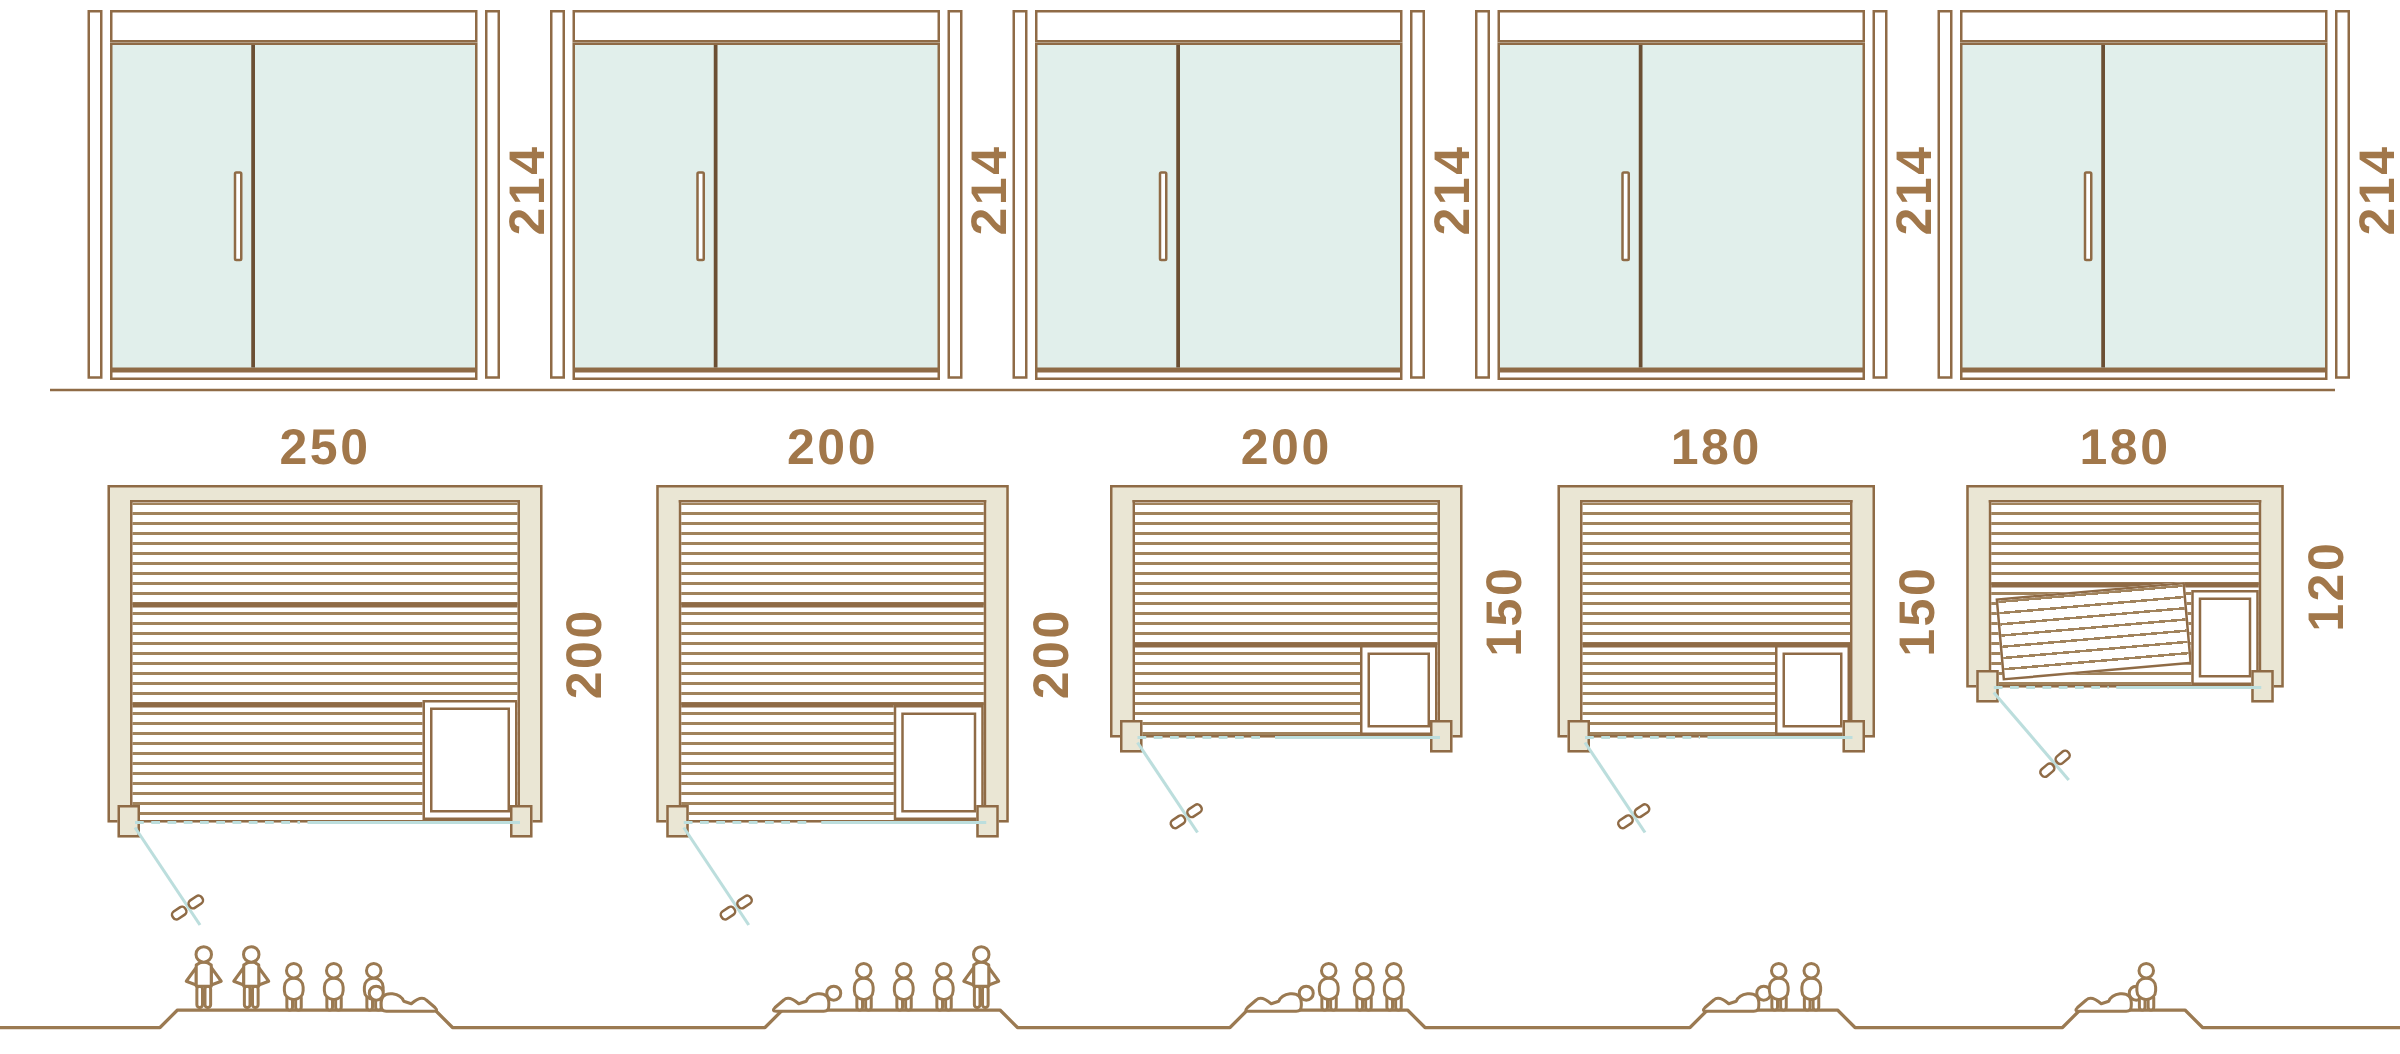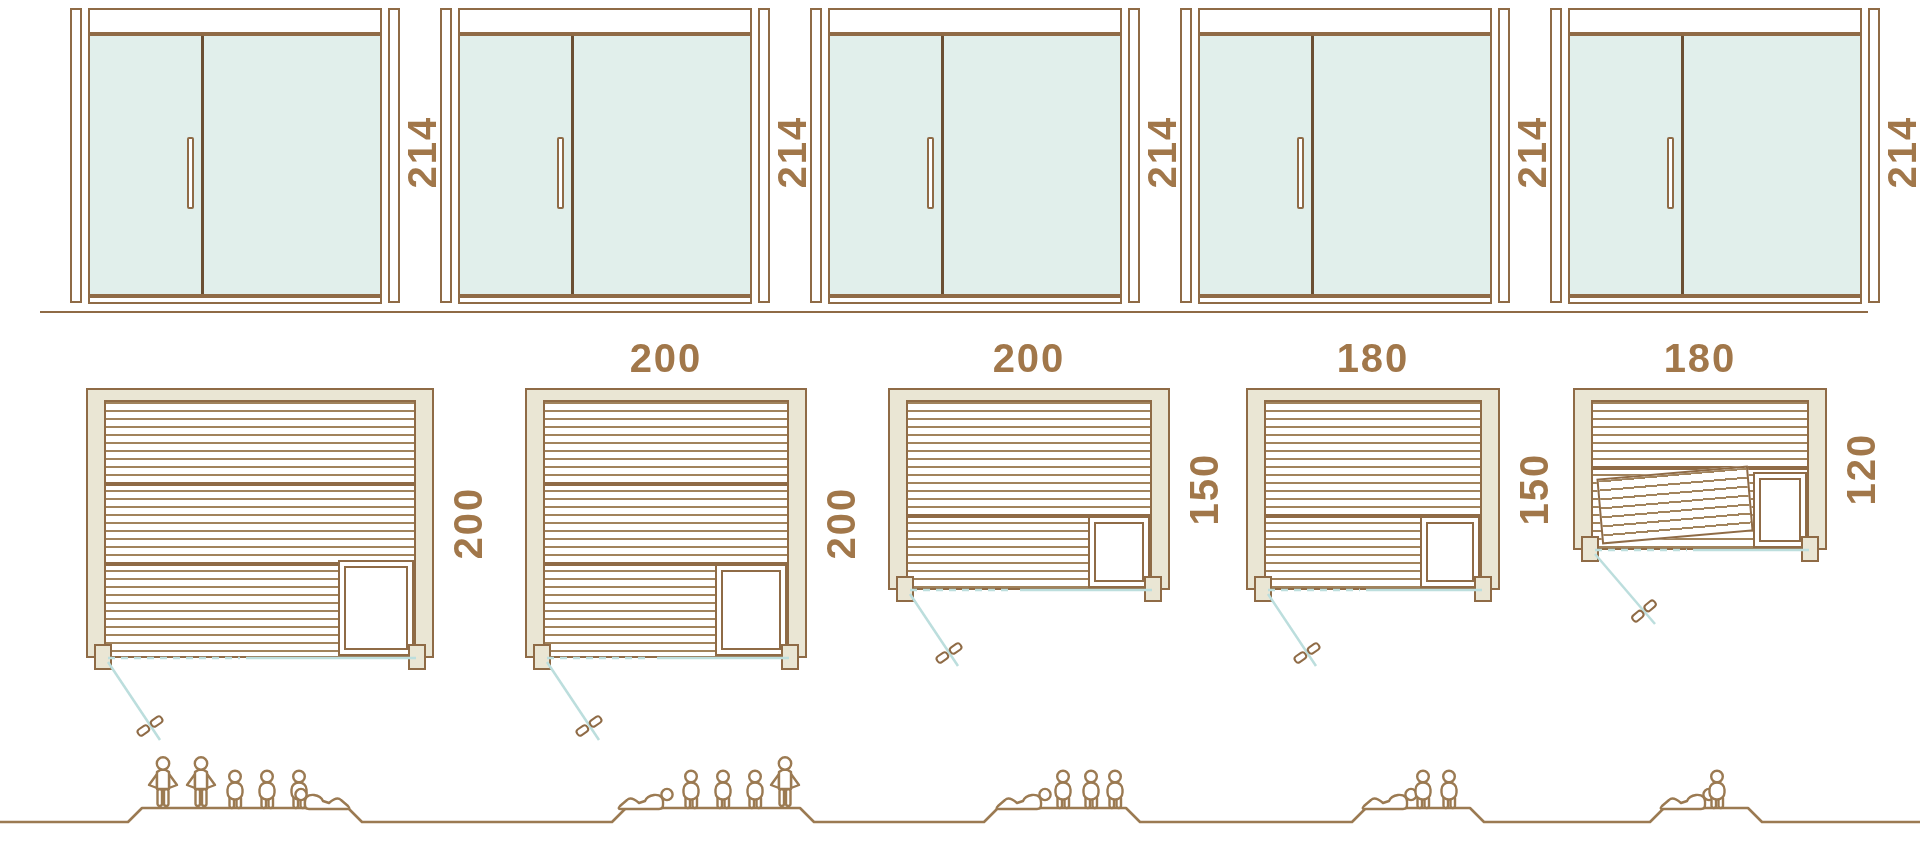--- a/index.html
+++ b/index.html
@@ -118,20 +118,21 @@
 
   <div class="baseline"></div>
 
   <div class="vlabel" style="left:422px;top:152px">214</div>
   <div class="vlabel" style="left:792px;top:152px">214</div>
   <div class="vlabel" style="left:1162px;top:152px">214</div>
   <div class="vlabel" style="left:1532px;top:152px">214</div>
   <div class="vlabel" style="left:1902px;top:152px">214</div>
 
   <div class="plan" style="left:86px;width:348px;height:270px">
+    <div class="plan-title">250</div>
     <div class="interior">
       <div class="hline" style="top:80px"></div>
       <div class="hline" style="top:160px"></div>
       <div class="heater" style="width:76px;height:96px">
         <div class="lattice"></div>
       </div>
     </div>
     <div class="cpost" style="left:6px;bottom:-14px"></div>
     <div class="cpost" style="right:6px;bottom:-14px"></div>
     <div class="vlabel" style="left:calc(100% + 36px);top:50%">200</div>

